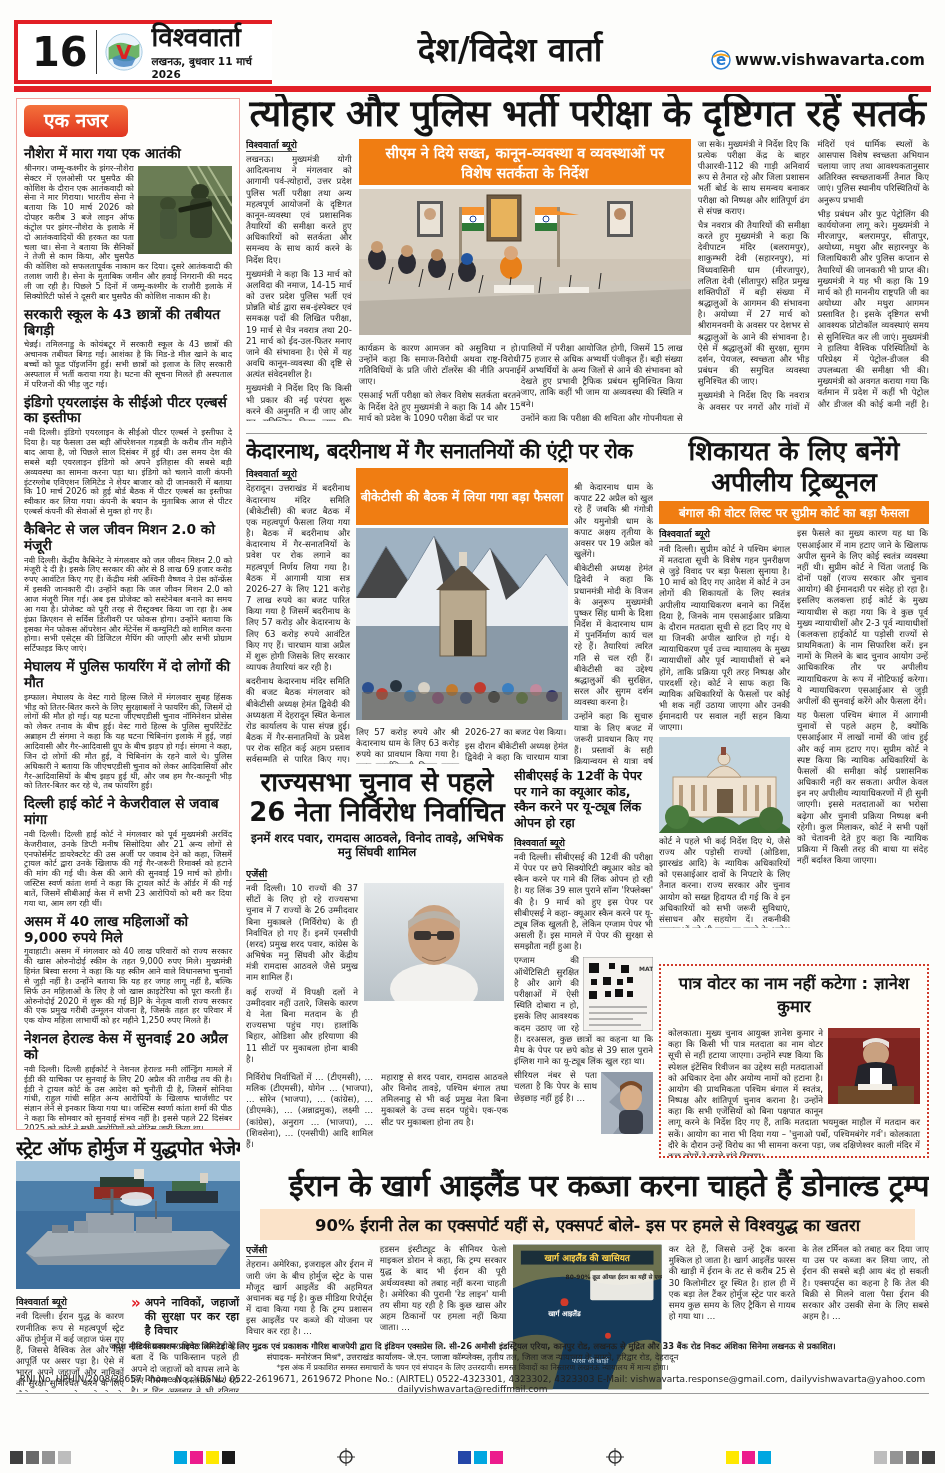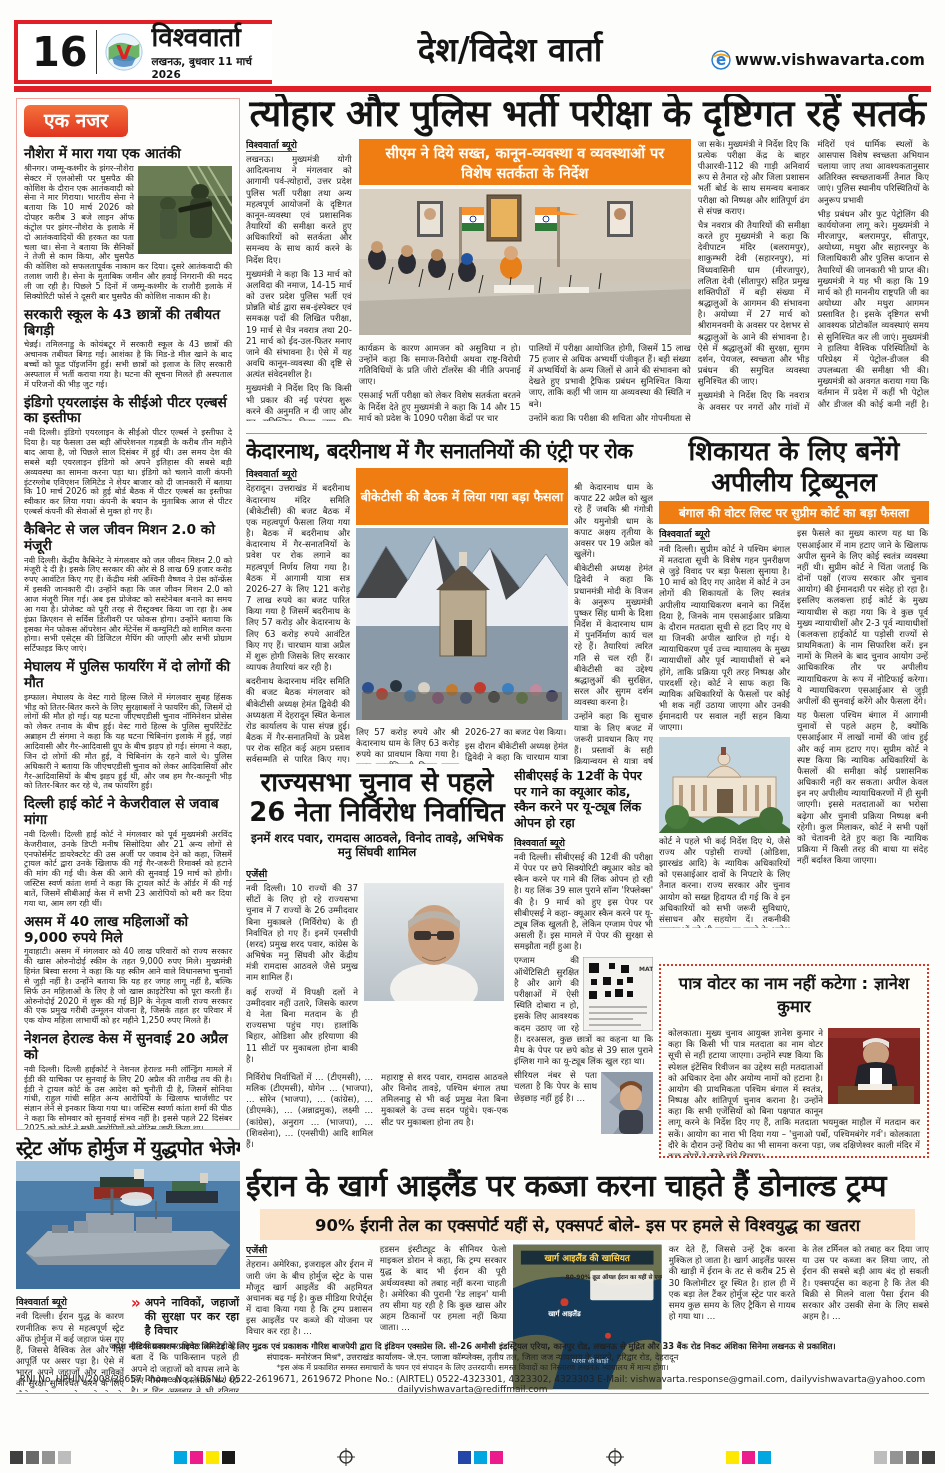--- a/index.html
+++ b/index.html
@@ -33,21 +33,21 @@
   .orange-bar{background:#f07d12;color:#fff;font-weight:700;text-align:center;}
   .peach-bar{background:#fbe3c9;color:#111;font-weight:700;text-align:center;}
   
   .lead{left:246px;top:94px;width:683px;height:338px;}
   .lead-h{font-size:37px;font-weight:700;text-align:center;line-height:1.1;letter-spacing:-0.5px;white-space:nowrap;}
   .lead-cols{display:flex;gap:7px;margin-top:4px;height:282px;overflow:hidden;}
   .lead-c1{width:108px;}
   .lead-mid{width:332px;}
   .lead-right{width:236px;column-count:2;column-gap:8px;}
   .lead-sub{font-size:14.5px;padding:3px 22px;margin-bottom:4px;}
-  .lead-below{display:flex;gap:8px;margin-top:4px;}
+  .lead-below{display:flex;margin-top:4px;}
   .lead-below>div{width:162px;}
   
   .ked{left:246px;top:436px;width:407px;height:330px;}
   .ked-h{font-size:20.5px;font-weight:700;white-space:nowrap;letter-spacing:-0.6px;}
   .ked-cols{display:flex;gap:6px;margin-top:4px;height:296px;overflow:hidden;}
   .ked-c1{width:104px;}
   .ked-mid{width:212px;}
   .ked-right{width:79px;margin-top:14px;}
   .ked-sub{font-size:12.5px;padding:20px 3px;margin-bottom:3px;}
   .ked-below{display:flex;gap:6px;margin-top:3px;}
@@ -76,21 +76,21 @@
   .gk-photo{float:right;width:92px;height:76px;margin:0 0 3px 5px;}
   
   .hz{left:16px;top:1134px;width:224px;height:258px;}
   .hz-h{font-size:19.5px;font-weight:700;white-space:nowrap;letter-spacing:-0.6px;}
   .hz-row{display:flex;gap:7px;margin-top:3px;height:96px;overflow:hidden;}
   .hz-row>div{width:108px;}
   .pullq{display:flex;gap:4px;font-size:11px;font-weight:700;line-height:1.25;margin-bottom:4px;}
   .pq-mark{color:#e21f26;font-size:15px;line-height:1;}
   
   .iran{left:246px;top:1164px;width:683px;height:228px;}
-  .iran-h{font-size:30px;font-weight:700;text-align:left;letter-spacing:-0.5px;white-space:nowrap;}
+  .iran-h{font-size:30px;font-weight:700;text-align:right;letter-spacing:-0.5px;white-space:nowrap;}
   .iran-sub{font-size:16.5px;padding:4px 2px;margin:4px 14px;}
   .iran-cols{display:flex;gap:7px;height:146px;overflow:hidden;}
   .iran-cols .tc{width:128px;}
   
   .imprint{left:16px;top:1340px;width:913px;text-align:center;color:#222;}
   .imp1{font-size:8.3px;font-weight:600;}
   .imp2{font-size:8.3px;}
   .imp3{font-size:7.8px;}
   .imp4{font-size:9px;margin-top:2px;}
   

